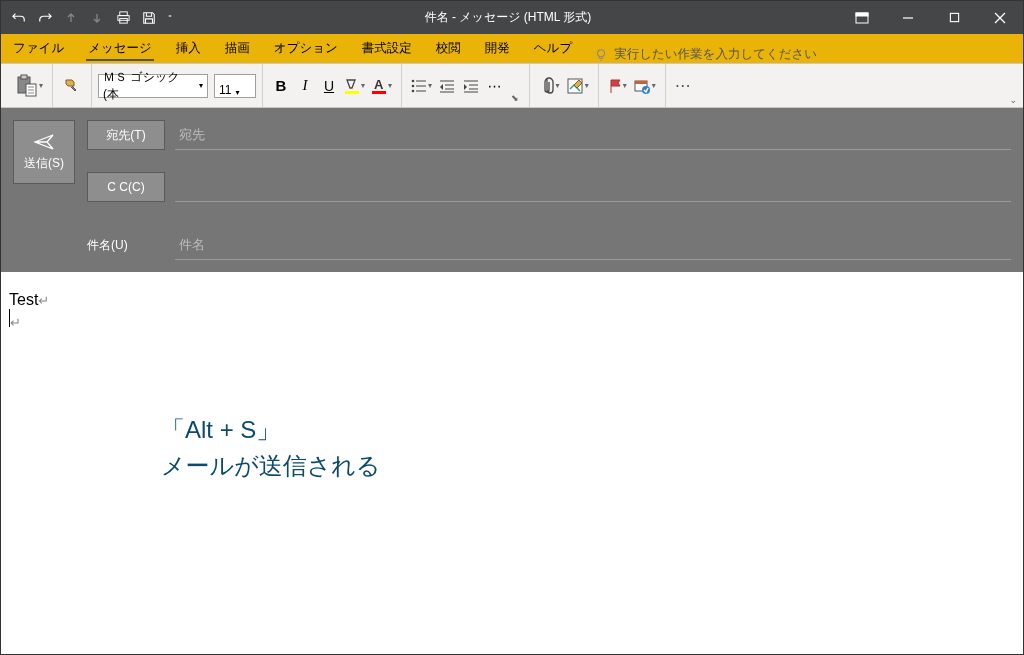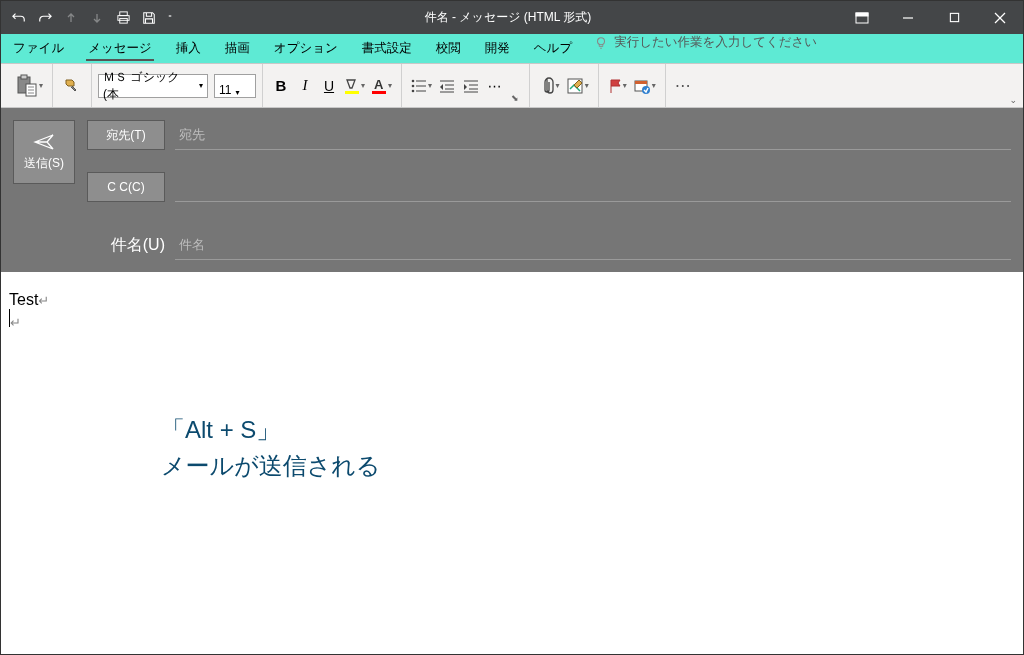--- a/index.html
+++ b/index.html
@@ -10,21 +10,21 @@
 .titlebar { background: #444648; height: 33px; display: flex; align-items: center; color: #fff; font-size: 12px; }
 .titlebar-left { display: flex; align-items: center; gap: 2px; padding-left: 6px; }
 .qat-btn { width: 24px; height: 28px; display: flex; align-items: center; justify-content: center; cursor: pointer; color: #fff; }
 .qat-btn.disabled { opacity: 0.35; }
 .titlebar-title { flex: 1; text-align: center; }
 .titlebar-right { display: flex; }
 .win-btn { width: 46px; height: 33px; display: flex; align-items: center; justify-content: center; cursor: pointer; }
 .win-btn svg { stroke: #fff; fill: none; }
 
 
-.menubar { background: #5eead4; height: 30px; display: flex; align-items: flex-start; font-size: 12.5px; border-bottom: 1px solid #c8c8c8; }
+.menubar { background: #eab308; height: 30px; display: flex; align-items: flex-end; font-size: 12.5px; border-bottom: 1px solid #c8c8c8; }
 .menu-item { padding: 0 12px; height: 100%; display: flex; align-items: center; cursor: pointer; }
 .menu-item.active { color: #000; position: relative; }
 .menu-item.active::after { content: ""; position: absolute; left: 10px; right: 10px; bottom: 2px; height: 2px; background: #555; }
 .tellme { display: flex; align-items: center; gap: 6px; padding: 0 10px; color: #555; }
 
 
 .ribbon { background: #f3f2f1; height: 44px; display: flex; align-items: center; padding: 0 6px; border-bottom: 1px solid #c8c8c8; position: relative; }
 .r-group { display: flex; align-items: center; gap: 0; padding: 0 6px; height: 100%; border-right: 1px solid #d0d0d0; }
 .r-group.last { border-right: none; }
 .r-btn { min-width: 24px; height: 30px; display: flex; align-items: center; justify-content: center; cursor: pointer; padding: 0 3px; gap: 1px; }
@@ -35,21 +35,21 @@
 .size-combo { width: 42px; align-items: flex-end; }
 .ribbon-collapse { position: absolute; right: 6px; bottom: 2px; font-size: 9px; color: #666; cursor: pointer; }
 .dlg-launch { font-size: 9px; color: #666; padding: 0 4px; cursor: pointer; align-self: flex-end; margin-bottom: 4px; }
 
 
 .header-area { background: #767676; padding: 12px; display: flex; gap: 12px; }
 .send-btn { width: 62px; height: 64px; background: #8e8e8e; border: 1px solid #5a5a5a; display: flex; flex-direction: column; align-items: center; justify-content: center; gap: 4px; cursor: pointer; color: #fff; font-size: 12px; text-align: center; }
 .fields { flex: 1; display: flex; flex-direction: column; gap: 22px; }
 .field-row { display: flex; align-items: center; gap: 10px; }
 .field-btn { width: 78px; height: 30px; background: #8e8e8e; border: 1px solid #5a5a5a; color: #fff; font-size: 12px; display: flex; align-items: center; justify-content: center; cursor: pointer; }
-.field-label { width: 78px; color: #fff; font-size: 16px; text-align: right; }
+.field-label { width: 78px; color: #fff; font-size: 12px; text-align: left; }
 .field-input { flex: 1; height: 30px; background: transparent; border: none; border-bottom: 1px solid #9a9a9a; color: #ccc; font-size: 13px; padding: 0 4px; outline: none; }
 .field-input::placeholder { color: #bdbdbd; }
 .field-row.subject { margin-top: 6px; }
 
 
 .body-area { flex: 1; background: #fff; padding: 18px 8px; font-size: 16px; position: relative; }
 .body-text { font-family: "MS Gothic", monospace; font-size: 16px; color: #000; }
 .para-mark { color: #888; font-size: 13px; }
 .cursor-line { border-left: 1px solid #000; height: 18px; display: inline-block; }
 .annotation { position: absolute; left: 160px; top: 140px; color: #0c4a6e; font-size: 24px; line-height: 1.5; font-family: "Yu Gothic", sans-serif; }

